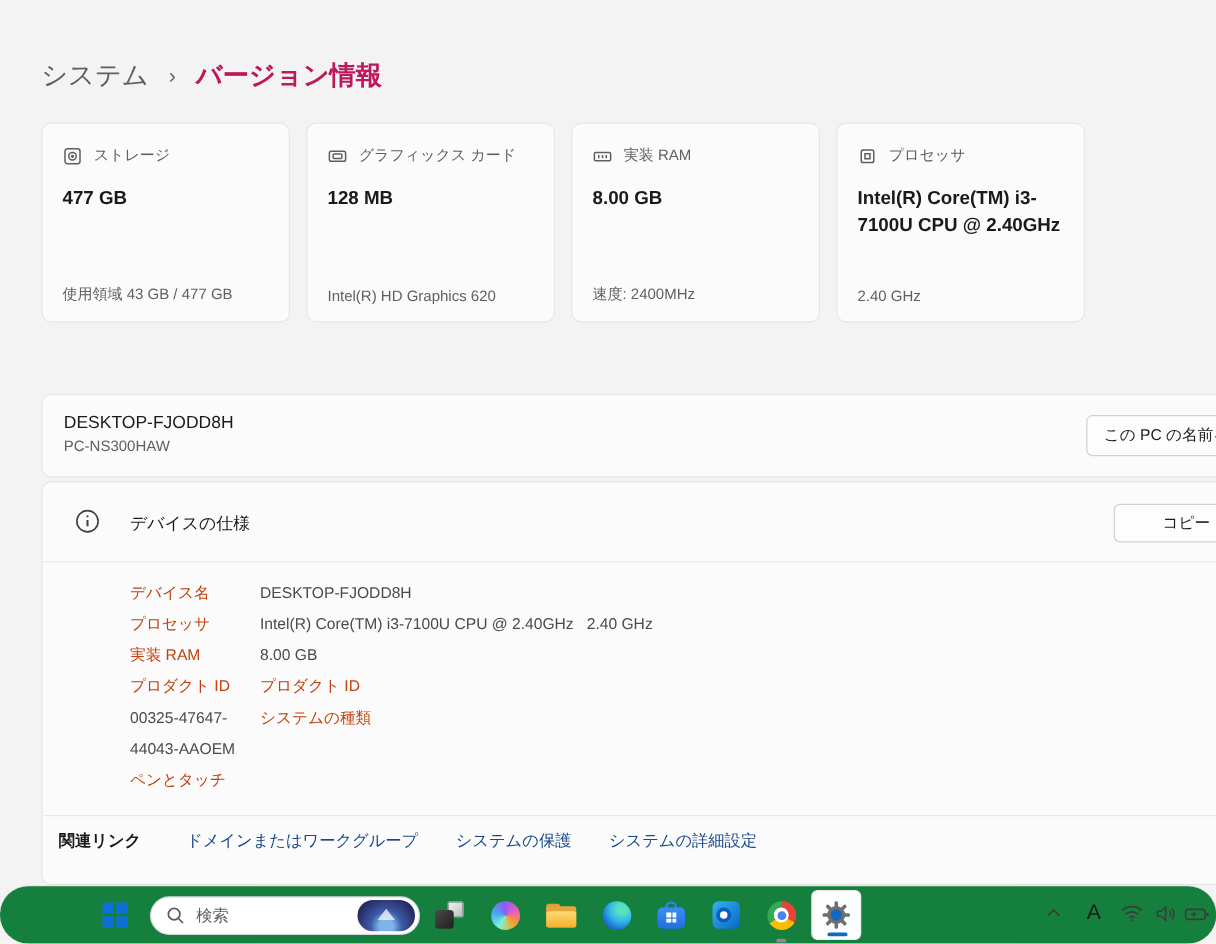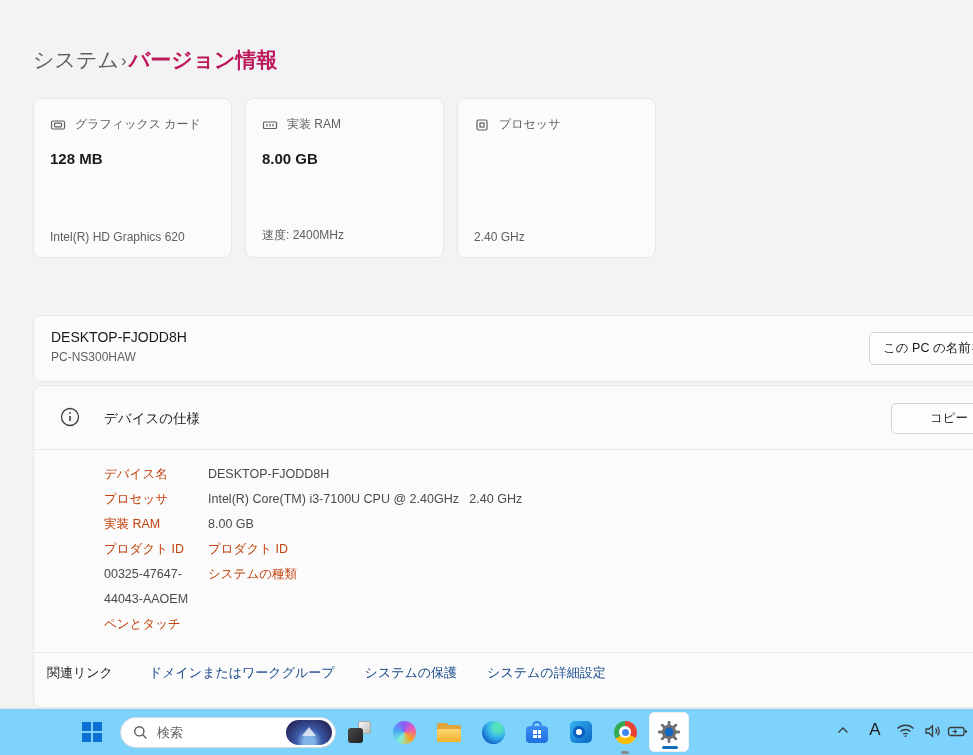--- a/index.html
+++ b/index.html
@@ -1,20 +1,20 @@
 <!DOCTYPE html>
 <html><head>
 <meta charset="utf-8">
 <style>
   * { margin:0; padding:0; box-sizing:border-box; }
   body { font-family:"Liberation Sans","DejaVu Sans",sans-serif; }
   #page { position:relative; width:973px; height:755px; background:#f3f3f3; overflow:hidden; }
 
   
-  .breadcrumb { position:absolute; left:33px; top:46px; display:flex; align-items:center; gap:2px; }
+  .breadcrumb { position:absolute; left:33px; top:46px; display:flex; align-items:center; gap:16px; }
   .bc-parent { font-size:21px; color:#5f5f5f; }
   .bc-sep { font-size:17px; color:#5f5f5f; padding-top:1px; }
   .bc-current { font-size:21px; font-weight:700; color:#be185d; }
 
   
   .cards { position:absolute; left:33px; top:98px; display:flex; gap:13px; }
   .card { width:199px; height:160px; background:#fbfbfb; border:1px solid #e7e7e7; border-radius:8px;
           padding:17px 16px 13px 16px; display:flex; flex-direction:column; }
   .card-head { display:flex; align-items:center; gap:9px; color:#5f5f5f; font-size:12px; }
   .card-head svg { flex:none; }
@@ -38,26 +38,26 @@
   .specs-title { position:absolute; left:70px; top:24px; font-size:13.5px; color:#1a1a1a; }
   .copy-btn { position:absolute; left:857px; top:17px; width:116px; height:31px; background:#fdfdfd;
               border:1px solid #d2d2d2; border-radius:5px; font-size:12.5px; color:#1a1a1a;
               text-align:center; font-family:inherit; }
   .divider { position:absolute; left:0; width:100%; height:1px; background:#e9e9e9; }
   .spec-table { position:absolute; left:70px; top:76px; display:grid; grid-template-columns:104px auto;
                 font-size:12.5px; line-height:25px; }
   .spec-label { color:#c2410c; }
   .spec-value { color:#4a4a4a; white-space:pre-wrap; }
   .related { position:absolute; left:13px; top:278px; display:flex; align-items:center; gap:30px; }
-  .related-label { font-size:13px; font-weight:400; color:#1a1a1a; margin-right:6px; }
+  .related-label { font-size:13px; font-weight:700; color:#1a1a1a; margin-right:6px; }
   .related a { font-size:13px; color:#17478c; text-decoration:none; }
 
   
-  .taskbar { position:absolute; left:0; top:708px; width:973px; height:47px; background:#7dd3fc;
-             border-top:1px solid #e4e7eb; }
+  .taskbar { position:absolute; left:0; top:708px; width:973px; height:47px; background:#15803d;
+             border-top:1px solid #e4e7eb;border-radius:23px; }
   .start-btn { position:absolute; left:72px; top:3px; width:40px; height:40px; display:flex;
                align-items:center; justify-content:center; border-radius:5px; }
   .win-logo { display:grid; grid-template-columns:9px 9px; grid-template-rows:9px 9px; gap:2px; }
   .win-logo span { background:#0e6fd6; }
   .search-box { position:absolute; left:120px; top:8px; width:216px; height:31px; background:#ffffff;
                 border:1px solid #d5d8de; border-radius:16px; display:flex; align-items:center;
                 padding-left:12px; }
   .search-text { margin-left:9px; font-size:13px; color:#606060; }
   .search-img { position:absolute; right:3px; top:2px; width:46px; height:25px; border-radius:13px;
                 background: radial-gradient(circle at 50% 85%, #7fb4e8 0 18%, #3c5aa8 40%, #2a2e66 75%, #1b1f4d 100%);
@@ -122,20 +122,32 @@
 <div id="page">
 
   <div class="breadcrumb">
     <span class="bc-parent">システム</span>
     <span class="bc-sep">›</span>
     <span class="bc-current">バージョン情報</span>
   </div>
 
   <div class="cards">
 
+    <div class="card">
+      <div class="card-head">
+        <svg width="16" height="16" viewBox="0 0 16 16" fill="none" stroke="#5f5f5f" stroke-width="1.2">
+          <rect x="2" y="2" width="12" height="12" rx="2"></rect>
+            <circle cx="8" cy="8" r="3"></circle>
+            <circle cx="8" cy="8" r="0.7" fill="#5f5f5f"></circle>
+        </svg>
+        <span>ストレージ</span>
+      </div>
+      <div class="card-value">477 GB</div>
+      <div class="card-caption">使用領域 43 GB / 477 GB</div>
+    </div>
 
     <div class="card">
       <div class="card-head">
         <svg width="16" height="16" viewBox="0 0 16 16" fill="none" stroke="#5f5f5f" stroke-width="1.2">
           <rect x="1.5" y="4" width="13" height="8" rx="1.5"></rect>
             <rect x="4.5" y="6.2" width="7" height="3.6" rx="0.8"></rect>
         </svg>
         <span>グラフィックス カード</span>
       </div>
       <div class="card-value">128 MB</div>
@@ -157,20 +169,21 @@
     </div>
 
     <div class="card">
       <div class="card-head">
         <svg width="16" height="16" viewBox="0 0 16 16" fill="none" stroke="#5f5f5f" stroke-width="1.2">
           <rect x="3" y="3" width="10" height="10" rx="1.5"></rect>
             <rect x="6" y="6" width="4" height="4"></rect>
         </svg>
         <span>プロセッサ</span>
       </div>
+      <div class="card-value">Intel(R) Core(TM) i3-7100U CPU @ 2.40GHz</div>
       <div class="card-caption">2.40 GHz</div>
     </div>
 
   </div>
 
   <div class="device-card">
     <div class="device-name">DESKTOP-FJODD8H</div>
     <div class="device-model">PC-NS300HAW</div>
     <button class="rename-btn">この PC の名前を</button>
   </div>

